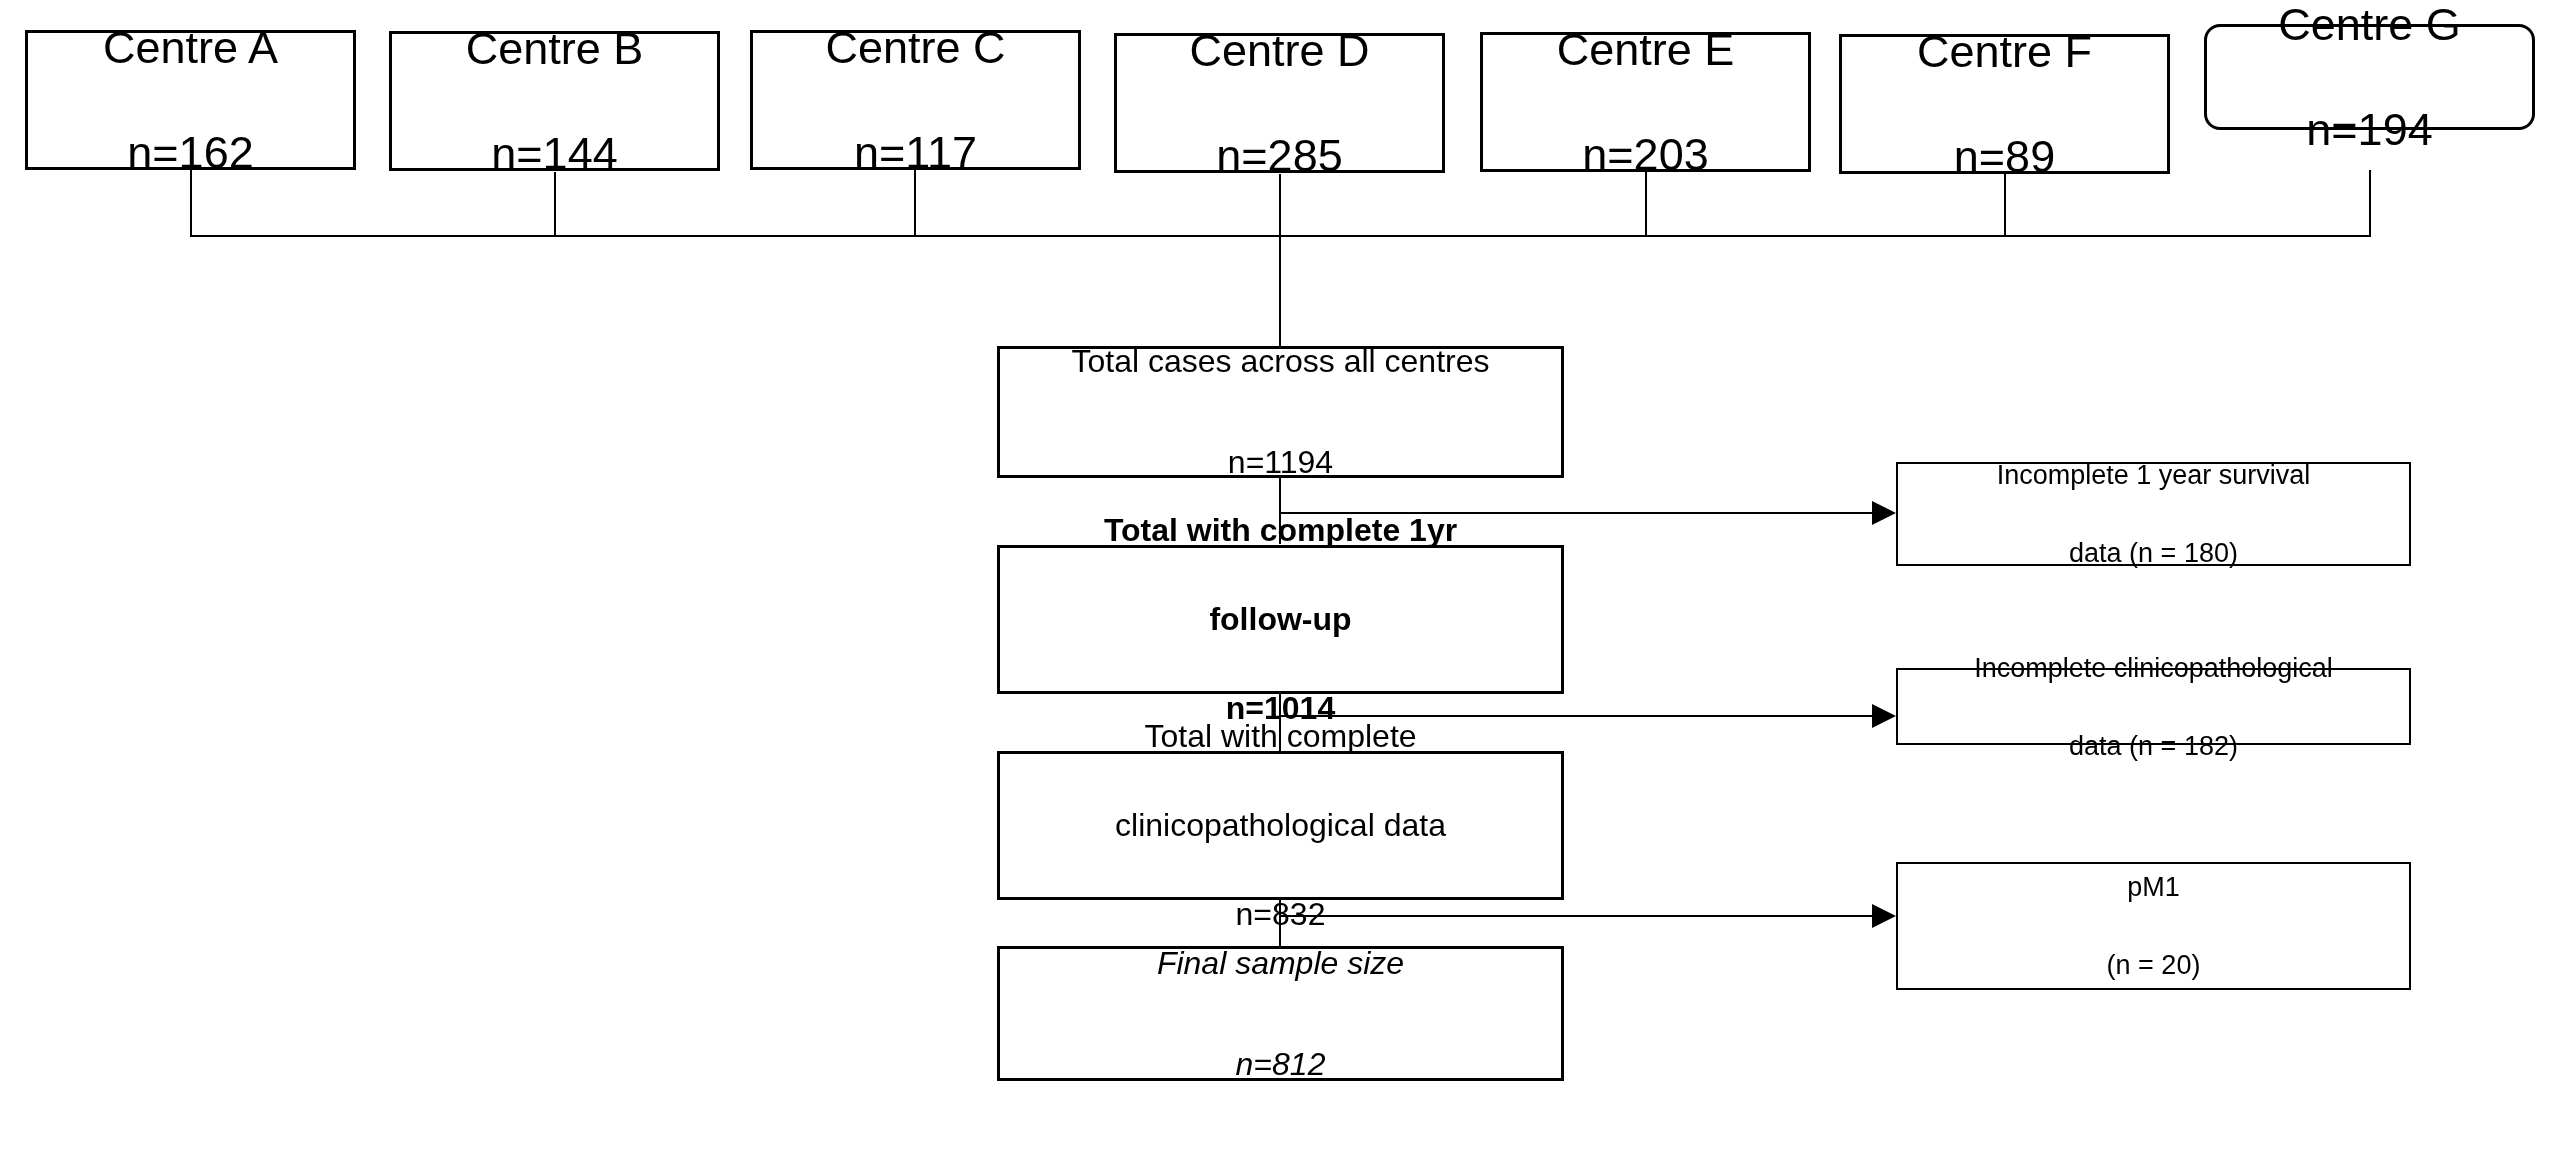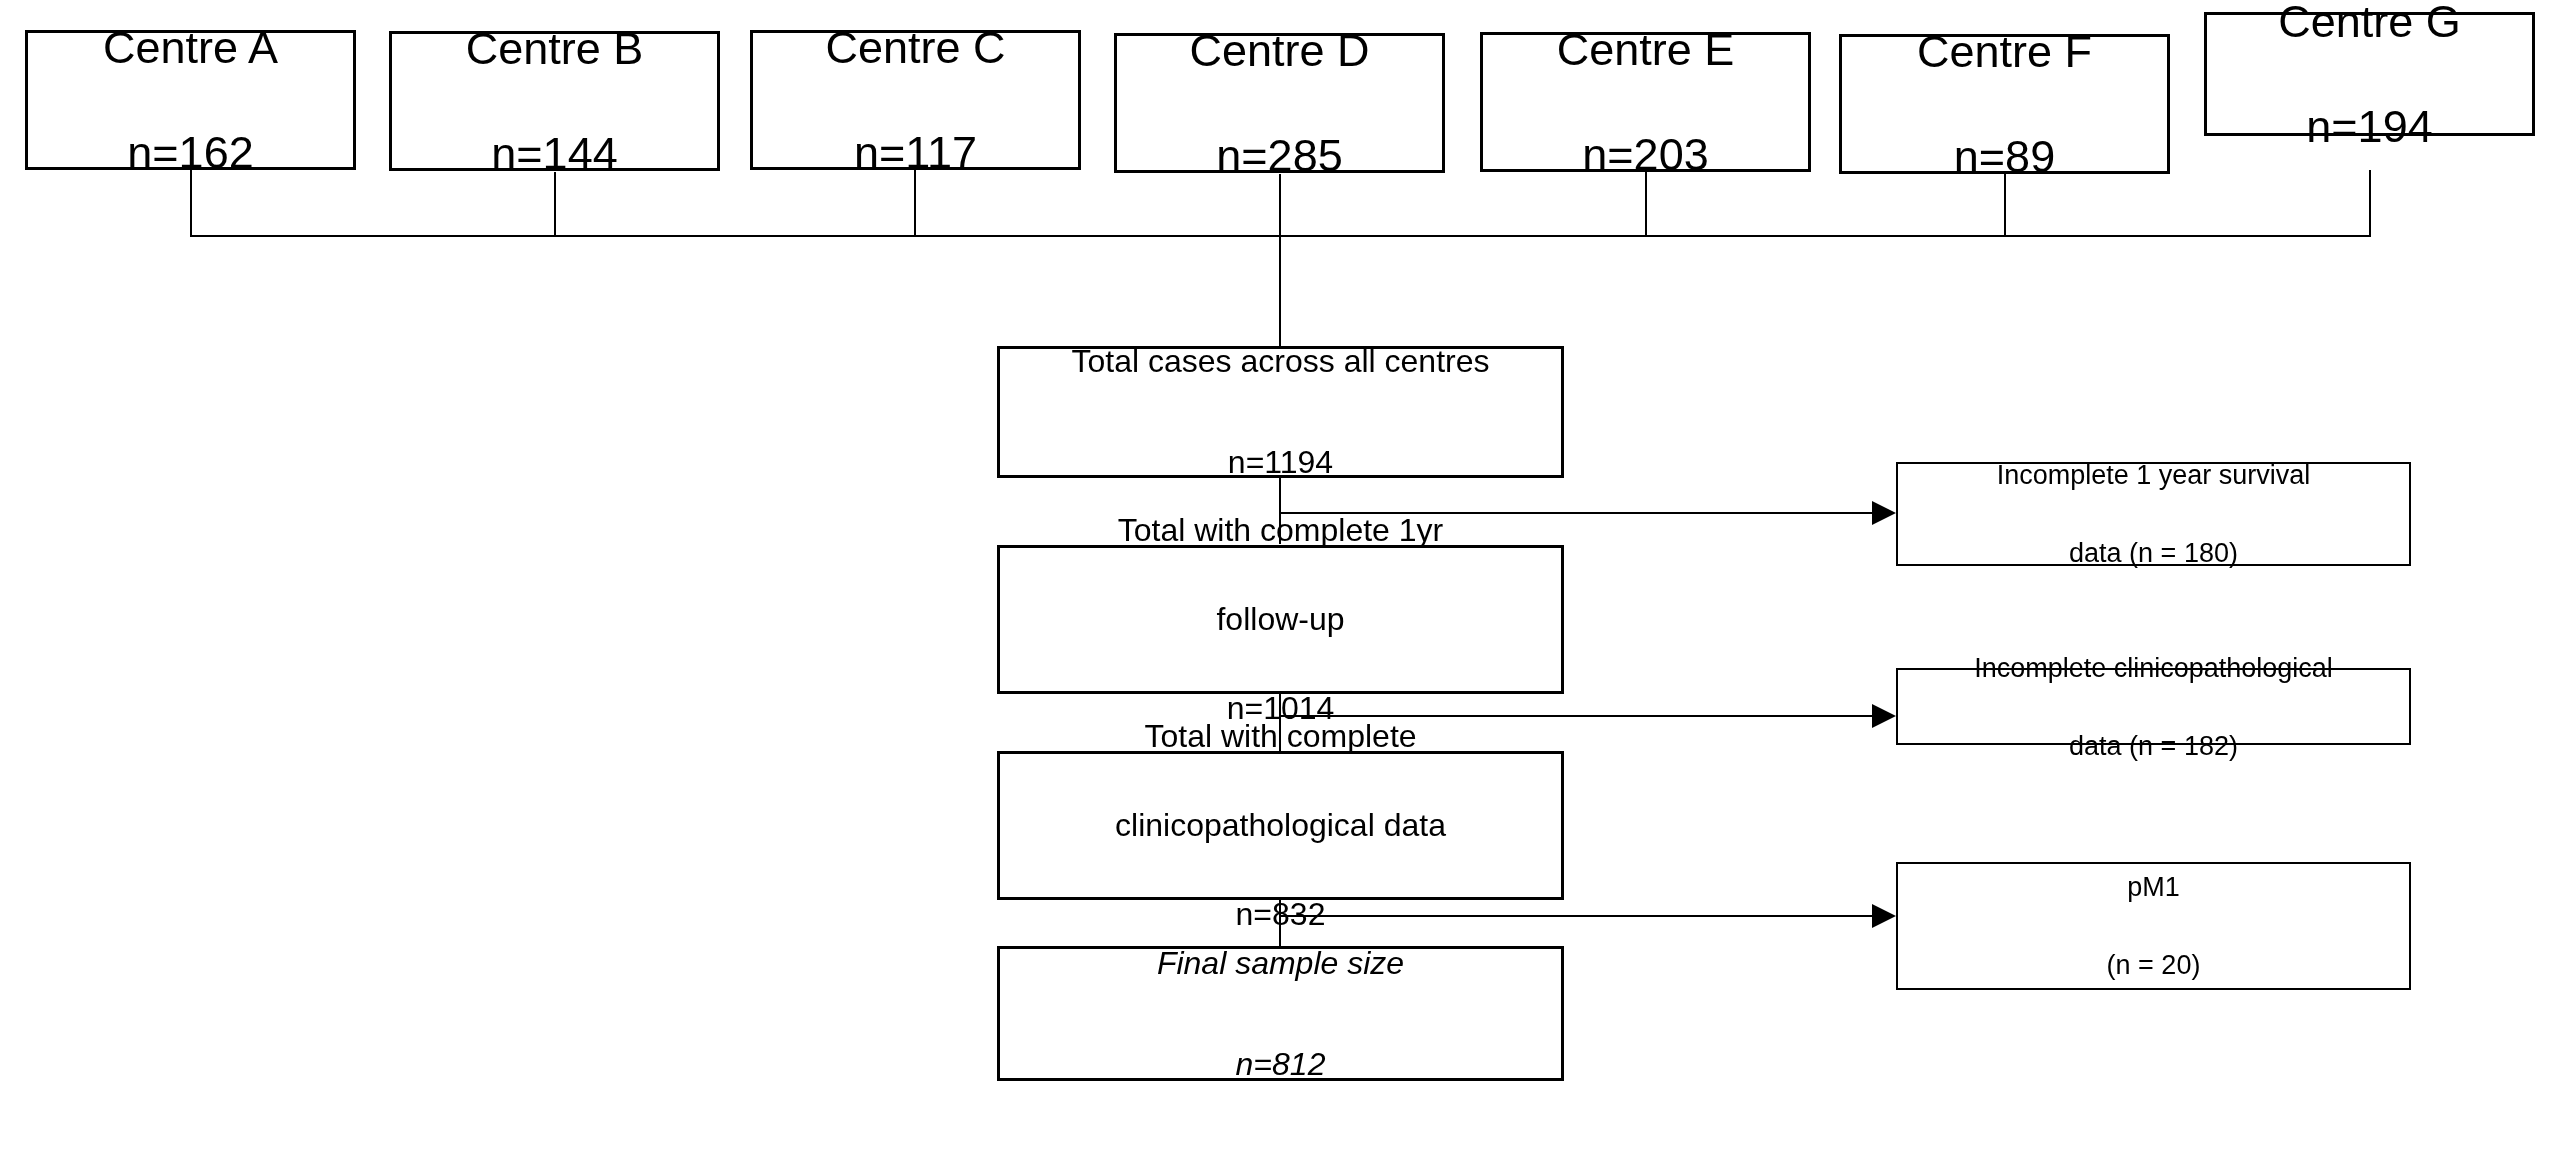--- a/index.html
+++ b/index.html
@@ -84,21 +84,21 @@
     <div class="txt">n=285</div>
   </div>
   <div class="box centre-box" style="left:1480px; top:32px;">
     <div class="txt">Centre E</div>
     <div class="txt">n=203</div>
   </div>
   <div class="box centre-box" style="left:1839px; top:34px;">
     <div class="txt">Centre F</div>
     <div class="txt">n=89</div>
   </div>
-  <div class="box centre-box" style="left:2204px; top:12px; height:124px;">
+  <div class="box centre-box" style="left:2204px; top:24px; height:106px;border-radius:16px;">
     <div class="txt">Centre G</div>
     <div class="txt">n=194</div>
   </div>
 
   <div class="conn vline" style="left:190px;  top:170px; height:66px;"></div>
   <div class="conn vline" style="left:554px; top:172px; height:64px;"></div>
   <div class="conn vline" style="left:914px; top:170px; height:66px;"></div>
   <div class="conn vline" style="left:1279px; top:174px; height:62px;"></div>
   <div class="conn vline" style="left:1645px; top:172px; height:64px;"></div>
   <div class="conn vline" style="left:2004px; top:174px; height:62px;"></div>
@@ -118,21 +118,21 @@
   <div class="arrowhead" style="left:1872px; top:704px;"></div>
 
   <div class="conn hline" style="left:1279px; top:915px; width:593px;"></div>
   <div class="arrowhead" style="left:1872px; top:904px;"></div>
 
   <div class="box flow-box two-line" style="top:346px; height:132px;">
     <div class="txt">Total cases across all centres</div>
     <div class="txt">n=1194</div>
   </div>
 
-  <div class="box flow-box" style="top:545px; height:149px;">
+  <div class="box flow-box" style="top:545px; height:149px;font-weight:bold;">
     <div class="txt">Total with complete 1yr</div>
     <div class="txt">follow-up</div>
     <div class="txt">n=1014</div>
   </div>
 
   <div class="box flow-box" style="top:751px; height:149px;">
     <div class="txt">Total with complete</div>
     <div class="txt">clinicopathological data</div>
     <div class="txt">n=832</div>
   </div>

